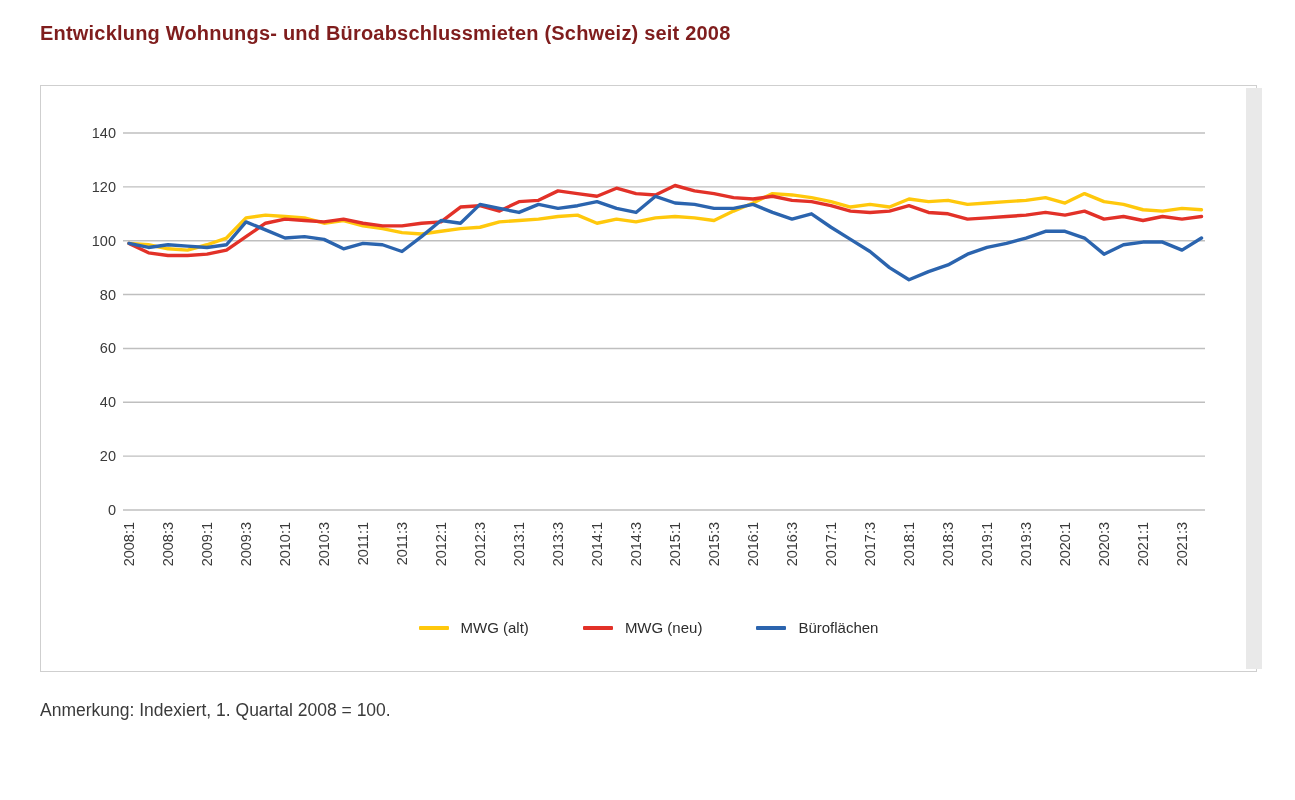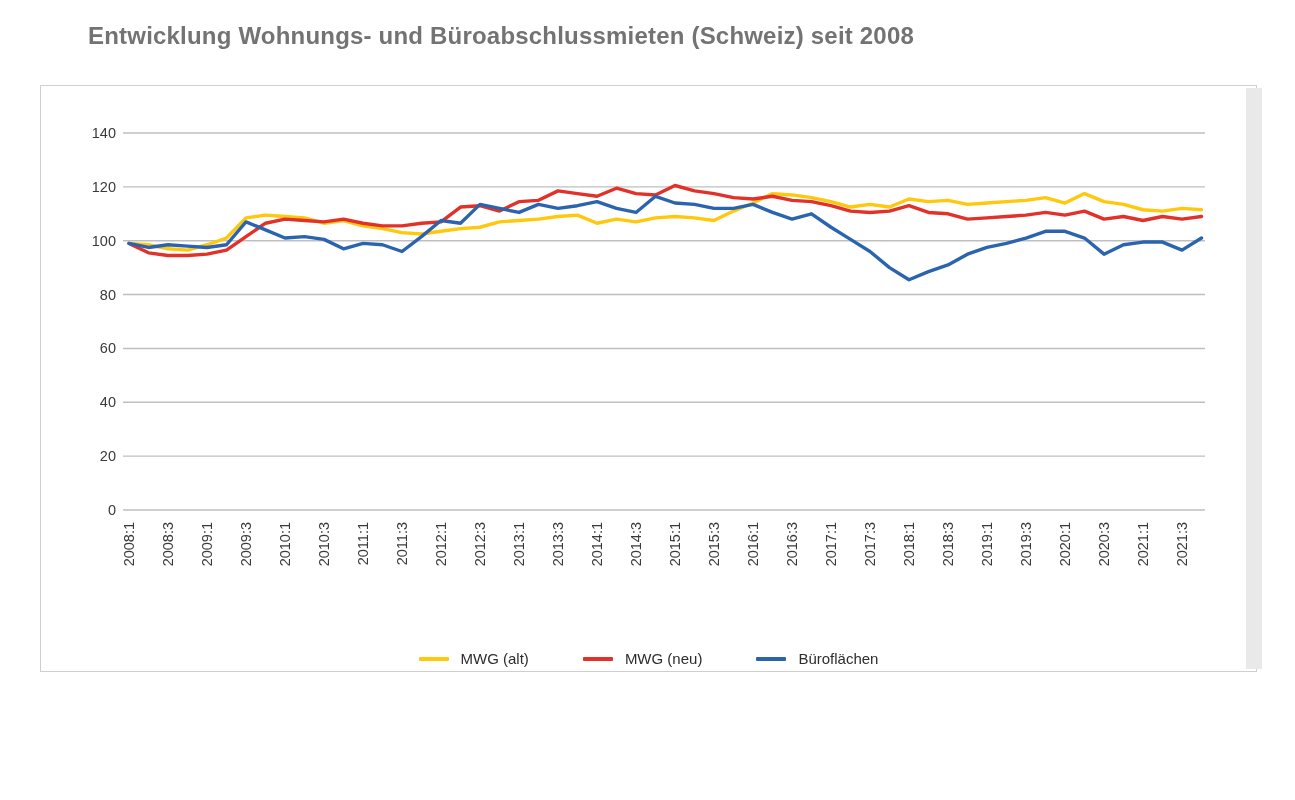--- a/index.html
+++ b/index.html
@@ -1,34 +1,34 @@
 <!DOCTYPE html>
 <html><head>
 <meta charset="utf-8">
 <style>
   html,body{margin:0;padding:0;background:#fff;}
   body{
     width:1295px;height:800px;position:relative;overflow:hidden;
     font-family:"Liberation Sans","DejaVu Sans",sans-serif;color:#1d1d1b;
   }
   .title{
-    position:absolute;left:40px;top:22px;font-size:24px;font-weight:bold;
-    letter-spacing:.2px;color:#737373;margin-left:48px;
+    position:absolute;left:40px;top:22px;font-size:20px;font-weight:bold;
+    letter-spacing:.2px;color:#7f1d1d;
   }
   .panel{
     position:absolute;left:40px;top:85px;width:1217px;height:587px;
     background:#fff;border:1px solid #cfcfcf;box-sizing:border-box;
   }
   .edge-strip{
     position:absolute;left:1246px;top:88px;width:16px;height:581px;
     background:#e9e9e9;
   }
   svg text{font-family:"Liberation Sans","DejaVu Sans",sans-serif;}
   .legend{
-    position:absolute;left:0;right:0;top:564px;display:flex;
+    position:absolute;left:0;right:0;top:533px;display:flex;
     justify-content:center;align-items:center;gap:54px;
   }
   .legend-item{display:flex;align-items:center;gap:12px;}
   .legend-swatch{width:30px;height:4px;border-radius:1px;}
   .legend-label{font-size:15px;color:#2d2d2d;}
   .notes{position:absolute;left:40px;top:700px;}
   .note-line{font-size:17.5px;color:#3a3a3a;margin-bottom:22px;}
 </style>
 </head>
 <body>
@@ -98,13 +98,14 @@
     <div class="legend-item">
       <span class="legend-swatch" id="sw2" style="background: rgb(43, 100, 174);"></span>
       <span class="legend-label">Büroflächen</span>
     </div>
   </div>
 </div>
 
 <div class="edge-strip"></div>
 
 <div class="notes">
+  <div class="note-line">Anmerkung: Indexiert, 1. Quartal 2008 = 100.</div>
 </div>
 
 </body></html>

